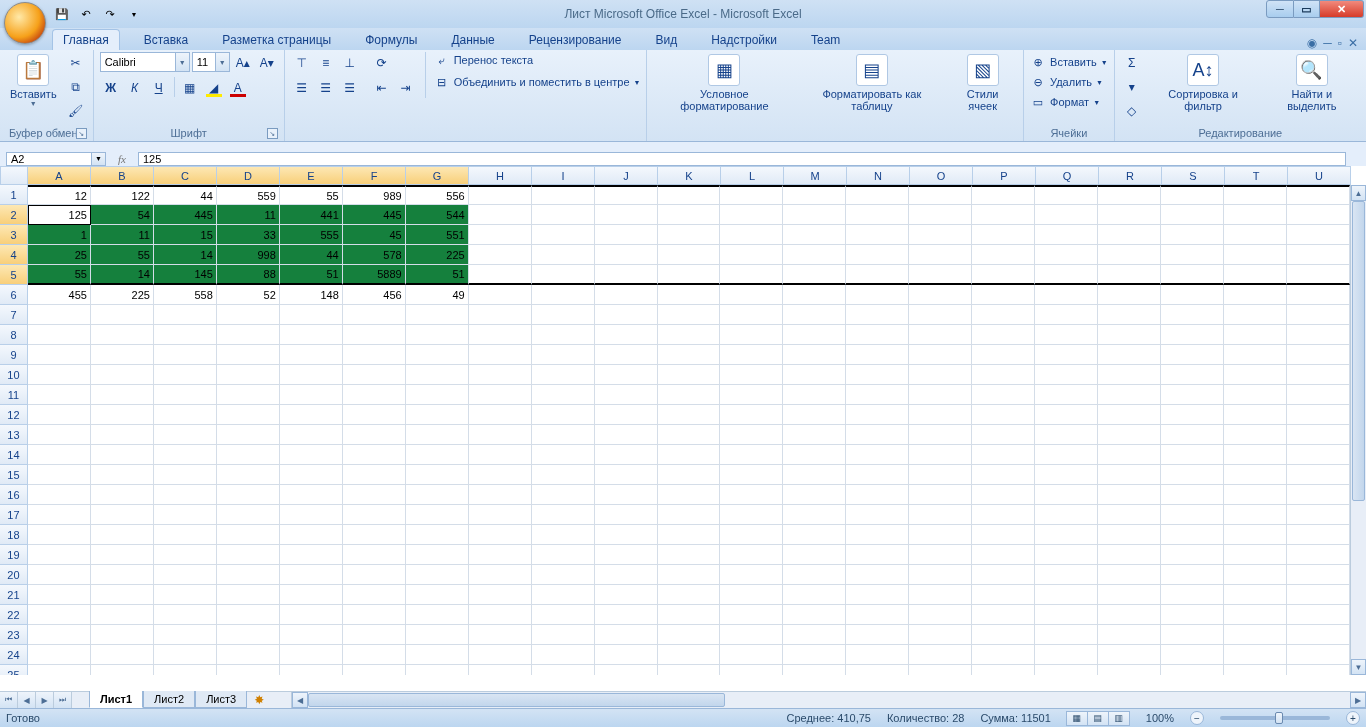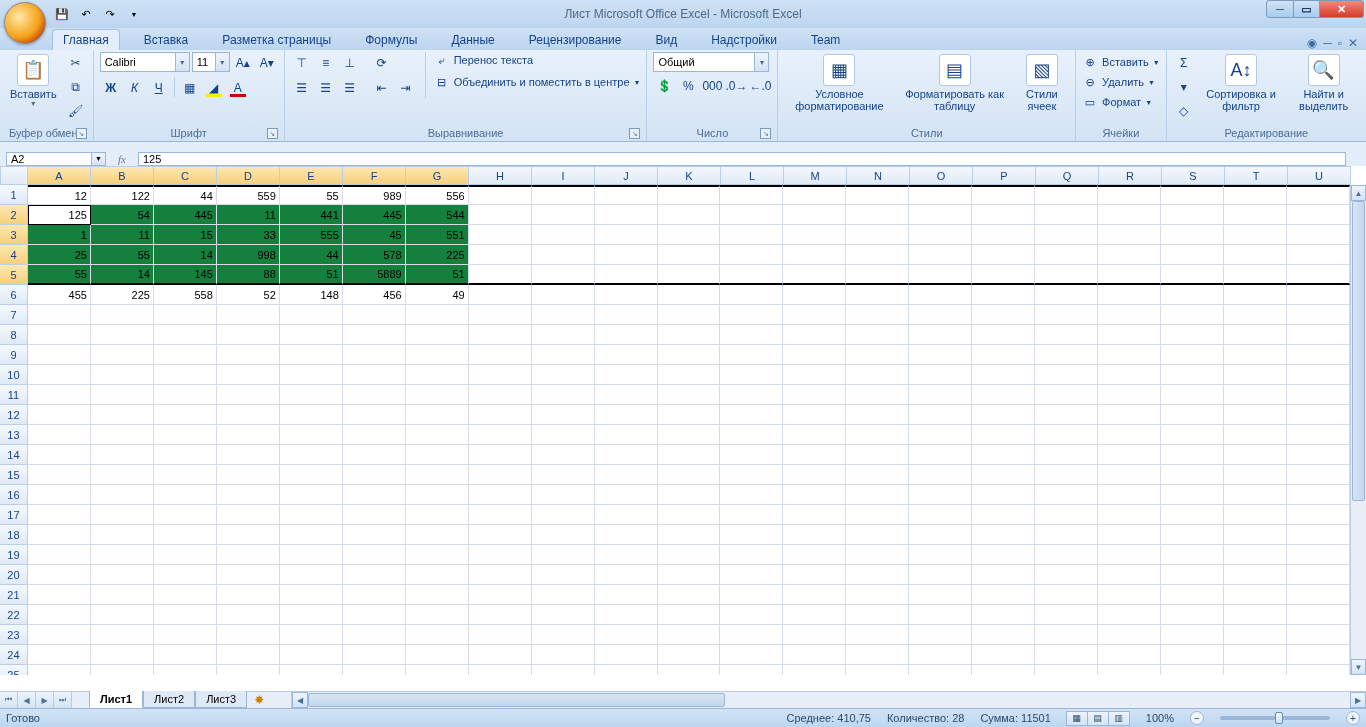--- a/index.html
+++ b/index.html
@@ -201,56 +201,38 @@
             <span class="ic2">⤶</span>
             <span>Перенос текста</span>
           </div>
         <div class="cells-row">
             <span class="ic2">⊟</span>
             <span>Объединить и поместить в центре</span> 
             <span style="font-size:7px;">▼</span>
           </div>
       </div>
     </div>
-    <div class="group-label"><span>Выравнивание</span><span class="dl">↘</span></div>
-  </div>
-
-  <div class="group">
-    <div class="group-body" style="flex-direction:column;gap:3px;">
-      <div class="font-combo" style="width:116px;">
-          <span>Общий</span>
-          <div class="dd">▼</div>
-        </div>
-      <div class="row">
-        <div class="sb">💲</div>
-        <div class="sb">%</div>
-        <div class="sb">000</div>
-        <div class="sb">.0→</div>
-        <div class="sb">←.0</div>
-      </div>
-    </div>
-    <div class="group-label"><span>Число</span><span class="dl">↘</span></div>
-  </div>
+  </div>
+
 
   <div class="group">
     <div class="group-body">
       <div class="big-btn">
           <div class="ic">▦</div>
           <div class="lbl">Условное форматирование</div>
         </div>
       <div class="big-btn">
           <div class="ic">▤</div>
           <div class="lbl">Форматировать как таблицу</div>
         </div>
       <div class="big-btn">
           <div class="ic">▧</div>
           <div class="lbl">Стили ячеек</div>
         </div>
     </div>
-    <div class="group-label"><span>Стили</span></div>
   </div>
 
   <div class="group">
     <div class="group-body" style="flex-direction:column;gap:4px;padding-top:2px;">
       <div class="cells-row">
           <span class="ic2">⊕</span>
           <span>Вставить</span> 
           <span style="font-size:7px;">▼</span>
         </div>
       <div class="cells-row">

